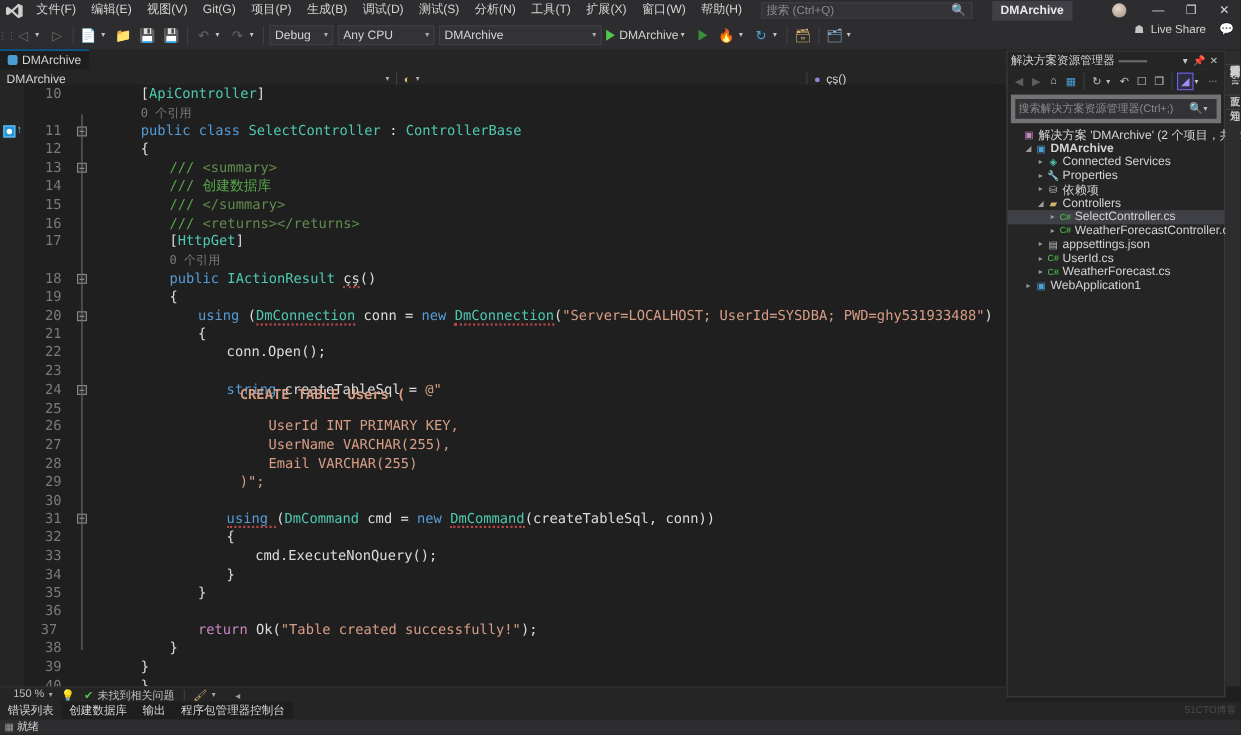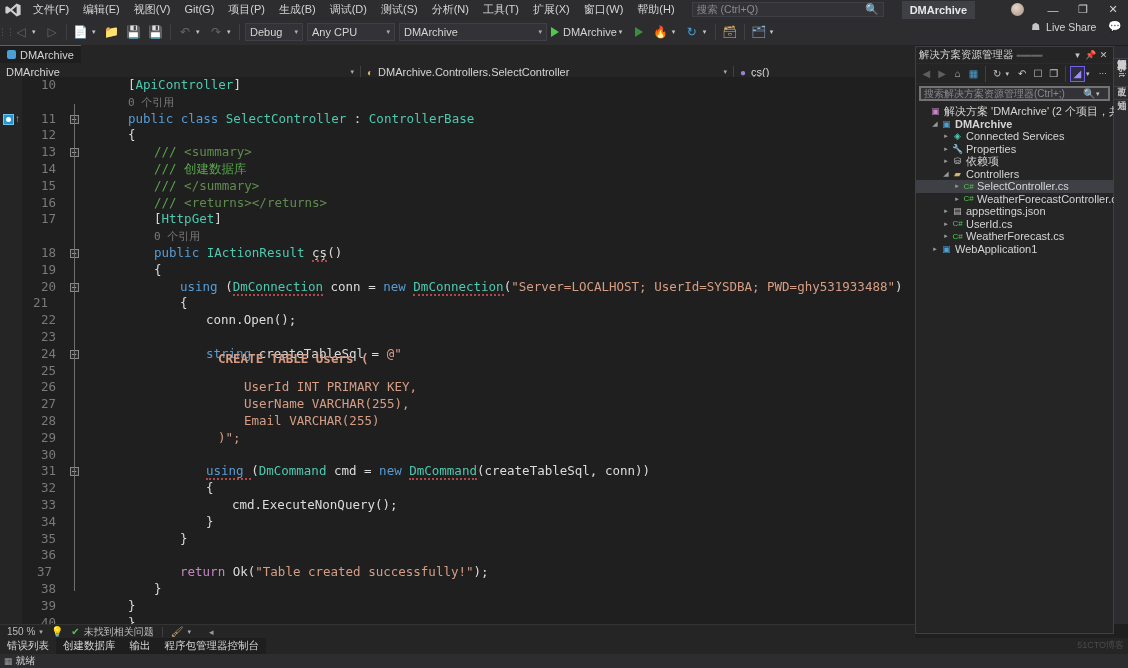--- a/index.html
+++ b/index.html
@@ -146,21 +146,21 @@
   .sol-title .dots { flex:1; color:#6a6a6a; font-size:8px; letter-spacing:-1px; overflow:hidden; padding:0 3px;}
   .sol-title .ctl { width: 13px; text-align:center; color:#c5c5c5; font-size:9px; }
   .sol-toolbar {
     height: 20px; display: flex; align-items: center; gap: 1px; padding: 0 3px;
     border-bottom: 1px solid #2b2b2b;
   }
   .sol-ico { width: 16px; height: 16px; display:flex; align-items:center; justify-content:center; color:#c5c5c5; font-size:10px; }
   .sol-ico.dim { color: #5e5e5e; }
   .sol-ico.boxed { border:1px solid #7160e8; background:#2d2d42; }
   .sol-search {
-    height: 15px; margin: 2px 3px; background: #333337; border: 2px solid #737373;
+    height: 26px; margin: 2px 3px; background: #333337; border: 4px solid #737373;
     display: flex; align-items: center; padding: 0 3px; font-size: 10px; color: #8a8a8a;
   }
   .sol-search .ph { flex:1; white-space:nowrap; overflow:hidden; }
   .tree { padding-top: 2px; font-size: 11px; color: #d4d4d4; }
   .tnode { height: 12.5px; display: flex; align-items: center; white-space: nowrap; }
   .tnode.sel { background: #3f3f46; }
   .tw { width: 10px; text-align: center; color: #9a9a9a; font-size: 7px; flex:none; }
   .tico { width: 13px; text-align:center; font-size: 9px; flex:none; }
   .tlabel { padding-left: 2px; }
   .tlabel.bold { font-weight: bold; }
@@ -173,21 +173,21 @@
     writing-mode: vertical-rl; font-size: 9.5px; color: #cfcfcf; padding: 6px 1px;
     white-space: nowrap; border-bottom: 1px solid #3f3f46;
   }
 
   
   .zoombar {
     position: absolute; left: 0; bottom: 30px; width: 915px; height: 14px;
     background: #252526; display: flex; align-items: center; font-size: 10px; color: #bdbdbd;
     border-top: 1px solid #333;
   }
-  .zoombar .z { padding-left: 7px; }
+  .zoombar .z { padding-left: 12px; }
   .zoombar .arr { font-size:7px; padding: 0 4px; color:#aaa; }
   .zoombar .bulb { color:#b07fd4; font-size:10px; padding:0 4px;}
   .zoombar .chk { color:#4ec94e; font-size:10px; padding: 0 4px;}
   .zoombar .sepv { width:1px;height:10px;background:#3f3f46;margin:0 8px;}
   .zoombar .brush { color:#d9b36c; font-size:10px; }
   .zoombar .lt { color:#9a9a9a; font-size:9px; padding-left:14px;}
 
   .bottom-tabs {
     position: absolute; left: 0; bottom: 14px; width: 1128px; height: 16px;
     background: #252526; display: flex; align-items: stretch; font-size: 10.5px;
@@ -311,21 +311,20 @@
       </div>
     </div>
     <div class="navbar">
       <div class="nav-combo" style="width:360px;">
         <span class="txt" style="flex:1;">DMArchive</span>
         <span class="arr">▾</span>
       </div>
       <div class="nav-sep"></div>
       <div class="nav-combo" style="width:372px;">
         <span class="ico-class">◐</span>
-        <span class="txt" style="flex:1;">DMArchive.Controllers.SelectController</span>
         <span class="arr">▾</span>
       </div>
       <div class="nav-sep"></div>
       <div class="nav-combo" style="width:160px;">
         <span class="ico-method">●</span>
         <span class="txt" style="flex:1;">çş()</span>
       </div>
     </div>
   </div>
 
@@ -341,21 +340,21 @@
         <div class="ln row" style="position: absolute; top: 33.6px; right: 0px; width: 42px;">11</div>
         <div class="ln row" style="position: absolute; top: 50.4px; right: 0px; width: 42px;">12</div>
         <div class="ln row" style="position: absolute; top: 67.2px; right: 0px; width: 42px;">13</div>
         <div class="ln row" style="position: absolute; top: 84px; right: 0px; width: 42px;">14</div>
         <div class="ln row" style="position: absolute; top: 100.8px; right: 0px; width: 42px;">15</div>
         <div class="ln row" style="position: absolute; top: 117.6px; right: 0px; width: 42px;">16</div>
         <div class="ln row" style="position: absolute; top: 134.4px; right: 0px; width: 42px;">17</div>
         <div class="ln row" style="position: absolute; top: 168px; right: 0px; width: 42px;">18</div>
         <div class="ln row" style="position: absolute; top: 184.8px; right: 0px; width: 42px;">19</div>
         <div class="ln row" style="position: absolute; top: 201.6px; right: 0px; width: 42px;">20</div>
-        <div class="ln row" style="position: absolute; top: 218.4px; right: 8px; width: 42px;">21</div>
+        <div class="ln row" style="position: absolute; top: 218.4px; right: 0px; width: 42px;">21</div>
         <div class="ln row" style="position: absolute; top: 235.2px; right: 0px; width: 42px;">22</div>
         <div class="ln row" style="position: absolute; top: 252px; right: 0px; width: 42px;">23</div>
         <div class="ln row" style="position: absolute; top: 268.8px; right: 0px; width: 42px;">24</div>
         <div class="ln row" style="position: absolute; top: 285.6px; right: 0px; width: 42px;">25</div>
         <div class="ln row" style="position: absolute; top: 302.4px; right: 0px; width: 42px;">26</div>
         <div class="ln row" style="position: absolute; top: 319.2px; right: 0px; width: 42px;">27</div>
         <div class="ln row" style="position: absolute; top: 336px; right: 0px; width: 42px;">28</div>
         <div class="ln row" style="position: absolute; top: 352.8px; right: 0px; width: 42px;">29</div>
         <div class="ln row" style="position: absolute; top: 369.6px; right: 0px; width: 42px;">30</div>
         <div class="ln row" style="position: absolute; top: 386.4px; right: 0px; width: 42px;">31</div>

